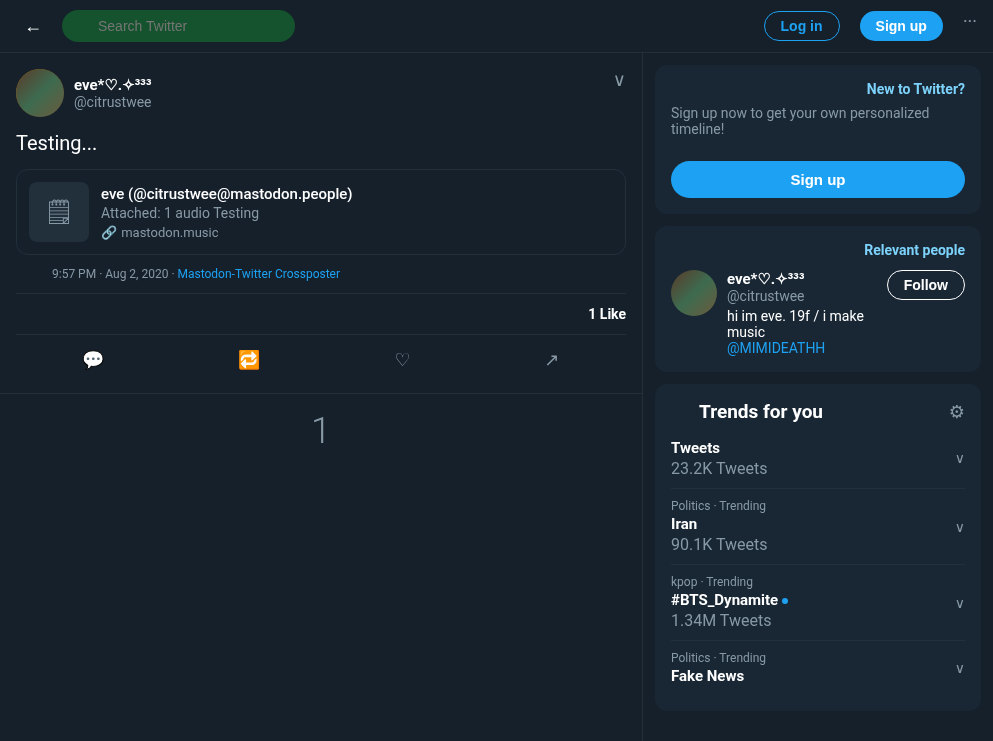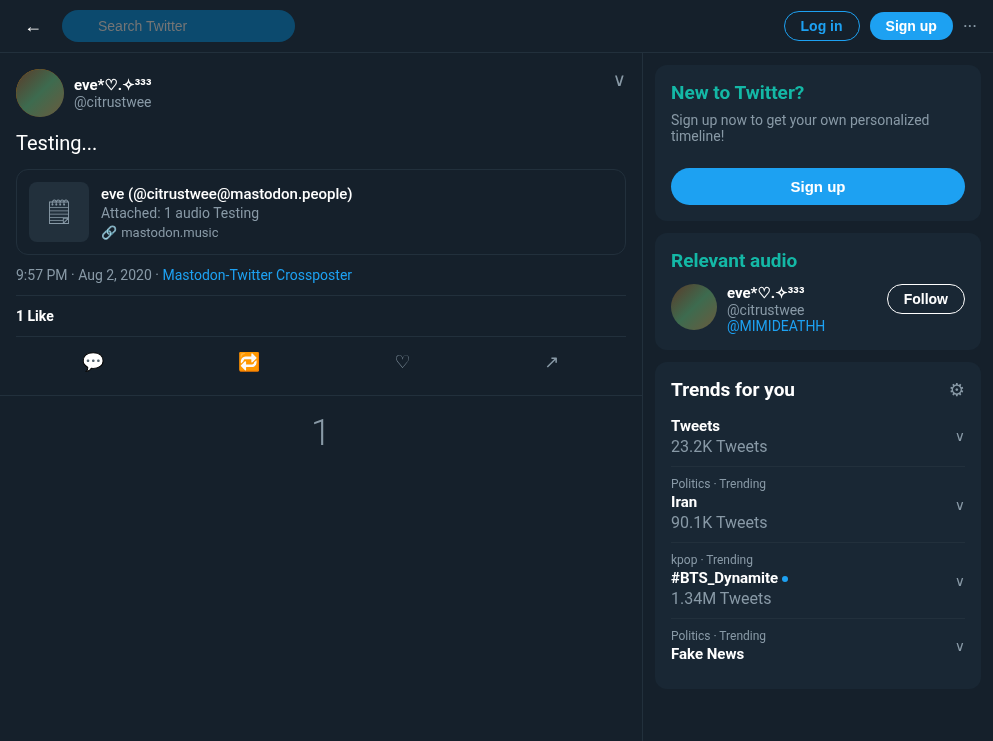--- a/index.html
+++ b/index.html
@@ -27,21 +27,21 @@
     .back-btn {
       background: none;
       border: none;
       color: #ffffff;
       cursor: pointer;
       font-size: 18px;
       padding: 4px 8px;
     }
     .search-bar {
       flex: 1;
-      background-color: #0c4a6e;
+      background-color: #14532d;
       border: none;
       border-radius: 20px;
       padding: 8px 16px 8px 36px;
       color: #8899a6;
       font-size: 14px;
       outline: none;
       position: relative;
     }
     .search-wrapper {
       position: relative;
@@ -50,22 +50,21 @@
     .search-icon-wrap {
       position: absolute;
       left: 10px;
       top: 50%;
       transform: translateY(-50%);
       color: #8899a6;
       font-size: 14px;
     }
     .nav-btns {
       display: flex;
-      gap: 10px;
-      align-items: center;
+      gap: 20px;
     }
     .btn-login {
       background: none;
       border: 1px solid #1da1f2;
       border-radius: 20px;
       color: #1da1f2;
       padding: 6px 16px;
       cursor: pointer;
       font-size: 14px;
       font-weight: 600;
@@ -190,33 +189,35 @@
     .tweet-card-link {
       display: flex;
       align-items: center;
       gap: 4px;
       color: #8899a6;
       font-size: 13px;
       margin-top: 4px;
     }
     .tweet-timestamp {
       margin-top: 12px;
-      font-size: 14px;
-      color: #8899a6;
+      font-size: 12px;
+      color: #8899a6;
+      margin-left: 36px;
     }
     .tweet-timestamp a {
       color: #1da1f2;
       text-decoration: none;
     }
     .tweet-likes {
       margin-top: 12px;
       font-size: 14px;
       color: #8899a6;
       border-top: 1px solid #22303c;
       padding-top: 12px;
+      text-align: right;
     }
     .tweet-likes span {
       color: #ffffff;
       font-weight: 700;
     }
     .tweet-actions {
       display: flex;
       justify-content: space-around;
       margin-top: 12px;
       border-top: 1px solid #22303c;
@@ -252,24 +253,25 @@
       gap: 12px;
     }
 
     
     .new-twitter-box {
       background-color: #192734;
       border-radius: 12px;
       padding: 16px;
     }
     .box-title {
-      font-size: 19px;
-      font-weight: 700;
-      color: #14b8a6;
+      font-size: 14px;
+      font-weight: 700;
+      color: #7dd3fc;
       margin-bottom: 8px;
+      text-align: right;
     }
     .box-subtitle {
       font-size: 14px;
       color: #8899a6;
       margin-bottom: 24px;
     }
     .signup-btn-full {
       width: 100%;
       background-color: #1da1f2;
       border: none;
@@ -337,20 +339,21 @@
     .trends-box {
       background-color: #192734;
       border-radius: 12px;
       padding: 16px;
     }
     .trends-header {
       display: flex;
       justify-content: space-between;
       align-items: center;
       margin-bottom: 4px;
+      margin-left: 28px;
     }
     .trends-title {
       font-size: 19px;
       font-weight: 700;
       color: #ffffff;
     }
     .gear-icon {
       color: #8899a6;
       font-size: 18px;
       cursor: pointer;
@@ -468,26 +471,27 @@
 
   <div class="right-col">
 
     <div class="new-twitter-box">
       <div class="box-title">New to Twitter?</div>
       <div class="box-subtitle">Sign up now to get your own personalized timeline!</div>
       <button class="signup-btn-full">Sign up</button>
     </div>
 
     <div class="relevant-people-box">
-      <div class="box-title">Relevant audio</div>
+      <div class="box-title">Relevant people</div>
       <div class="person-row">
         <div class="person-avatar"></div>
         <div class="person-info">
           <div class="person-name">eve*♡.✧³³³</div>
           <div class="person-handle">@citrustwee</div>
+          <div class="person-bio">hi im eve. 19f / i make music</div>
           <div class="person-bio-link">@MIMIDEATHH</div>
         </div>
         <button class="follow-btn">Follow</button>
       </div>
     </div>
 
     <div class="trends-box">
       <div class="trends-header">
         <div class="trends-title">Trends for you</div>
         <span class="gear-icon">⚙</span>

